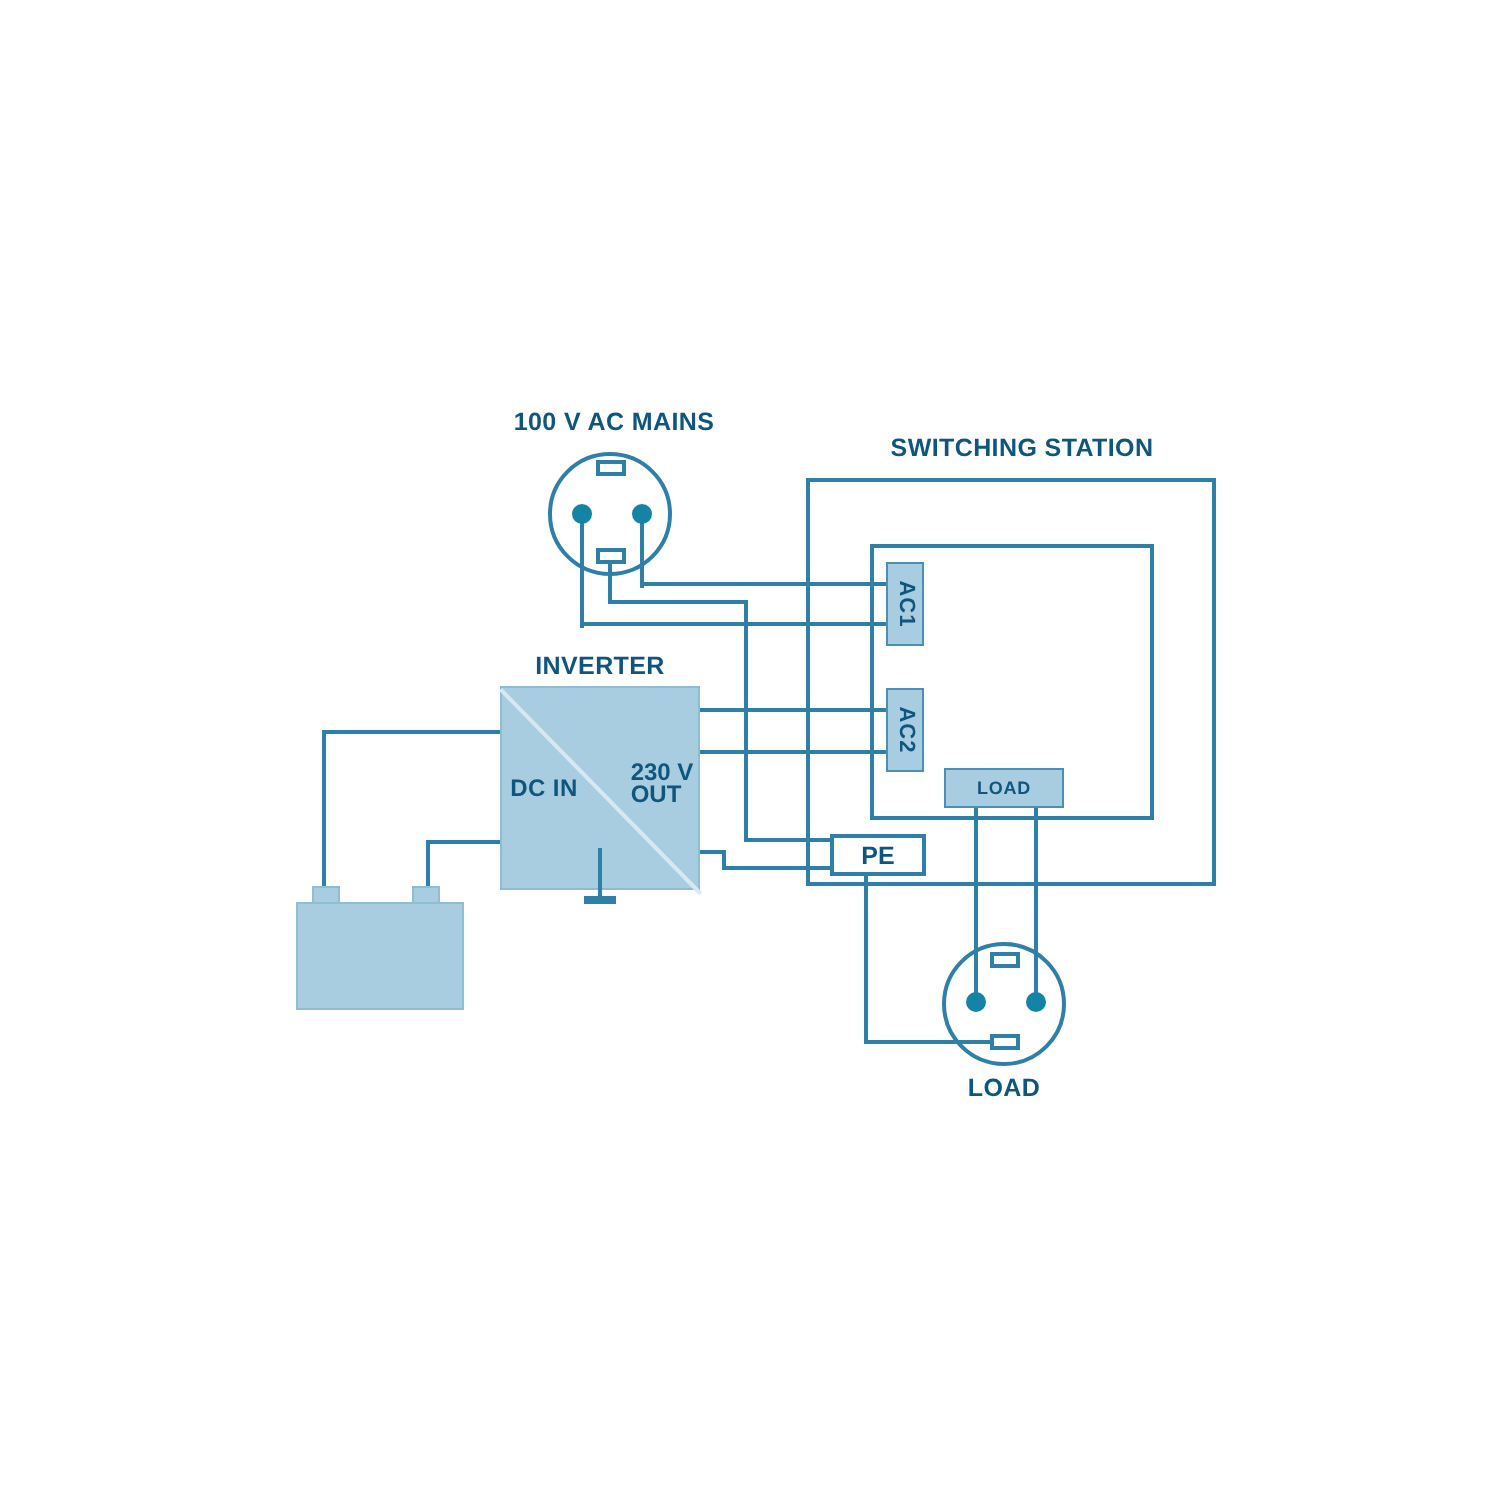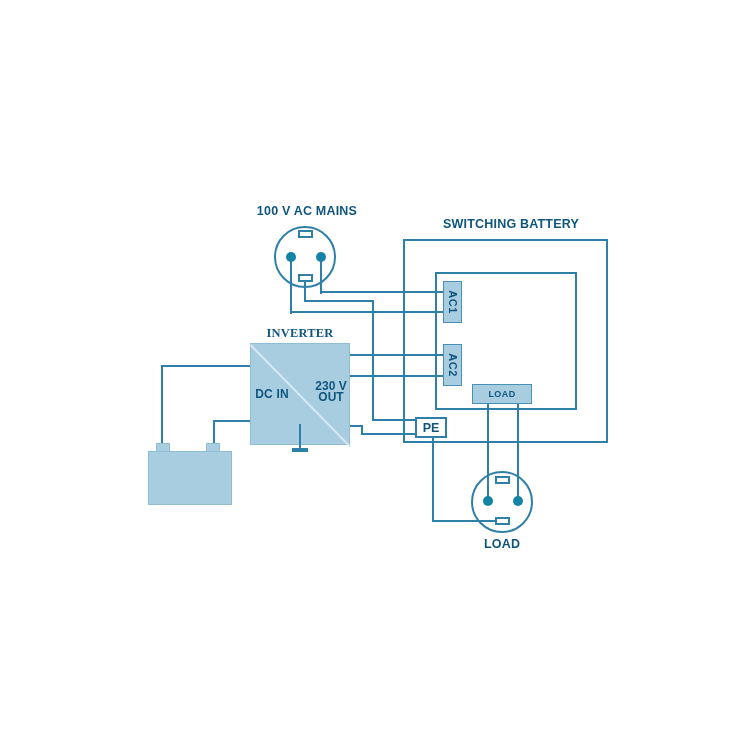--- a/index.html
+++ b/index.html
@@ -32,30 +32,30 @@
   .vert-label span{transform:rotate(90deg);letter-spacing:.5px;}
   .pe-box{
     position:absolute;box-sizing:border-box;background:var(--bg);border:2px solid var(--line);
     display:flex;align-items:center;justify-content:center;
   }
   .socket{position:absolute;box-sizing:border-box;border:2px solid var(--line);border-radius:50%;background:transparent;}
   .slot{position:absolute;box-sizing:border-box;border:2px solid var(--line);background:var(--bg);}
   .pin{position:absolute;width:10px;height:10px;border-radius:50%;background:var(--pin);}
   .diag-line{position:absolute;left:0;top:0;width:143px;height:2px;background:var(--diag);transform-origin:0 0;transform:rotate(45.6deg);}
   .ground-bar{position:absolute;background:var(--line);}
-  .out-label{position:absolute;font-weight:bold;color:var(--text);text-align:center;transform:translateX(-50%);line-height:11px;}
+  .out-label{position:absolute;font-weight:bold;color:var(--text);text-align:left;transform:translateX(-50%);line-height:11px;}
 </style>
 </head>
 <body>
 
 <div id="canvas">
 
   <div class="lbl" style="left:307px;top:204px;font-size:12.5px;">100 V AC MAINS</div>
-  <div class="lbl" style="left:511px;top:217px;font-size:12.5px;">SWITCHING BATTERY</div>
-  <div class="lbl" style="left:300px;top:326px;font-size:12.5px;font-family:Liberation Serif, serif;">INVERTER</div>
+  <div class="lbl" style="left:511px;top:217px;font-size:12.5px;">SWITCHING STATION</div>
+  <div class="lbl" style="left:300px;top:326px;font-size:12.5px;">INVERTER</div>
   <div class="lbl" style="left:190px;top:470px;font-size:13.5px;">BATTERY</div>
   <div class="lbl" style="left:502px;top:537px;font-size:12.5px;">LOAD</div>
 
   <div class="frame" style="left:403px;top:239px;width:205px;height:204px;"></div>
   <div class="frame" style="left:435px;top:272px;width:142px;height:138px;"></div>
 
   <div class="v-wire" style="left:320px;top:257px;height:37px;"></div>
   <div class="h-wire" style="left:320px;top:291px;width:124px;"></div>
   <div class="v-wire" style="left:290px;top:257px;height:57px;"></div>
   <div class="h-wire" style="left:290px;top:311px;width:154px;"></div>
@@ -107,21 +107,21 @@
 
   <div class="termbox vert-label" style="left:443px;top:281px;width:19px;height:42px;">
     <span style="font-size:11px;">AC1</span>
   </div>
   <div class="termbox vert-label" style="left:443px;top:344px;width:19px;height:42px;">
     <span style="font-size:11px;">AC2</span>
   </div>
   <div class="termbox" style="left:472px;top:384px;width:60px;height:20px;">
     <span style="font-size:9px;letter-spacing:.4px;">LOAD</span>
   </div>
-  <div class="pe-box" style="left:415px;top:417px;width:32px;height:21px;">
+  <div class="pe-box" style="left:415px;top:417px;width:48px;height:21px;">
     <span style="font-size:12.5px;font-weight:bold;color:var(--text);">PE</span>
   </div>
 
   <div class="socket" style="left:471px;top:471px;width:62px;height:62px;"></div>
   <div class="slot" style="left:495px;top:476px;width:15px;height:8px;"></div>
   <div class="pin" style="left:483px;top:496px;"></div>
   <div class="pin" style="left:513px;top:496px;"></div>
   <div class="slot" style="left:495px;top:517px;width:15px;height:8px;"></div>
 
 </div>

